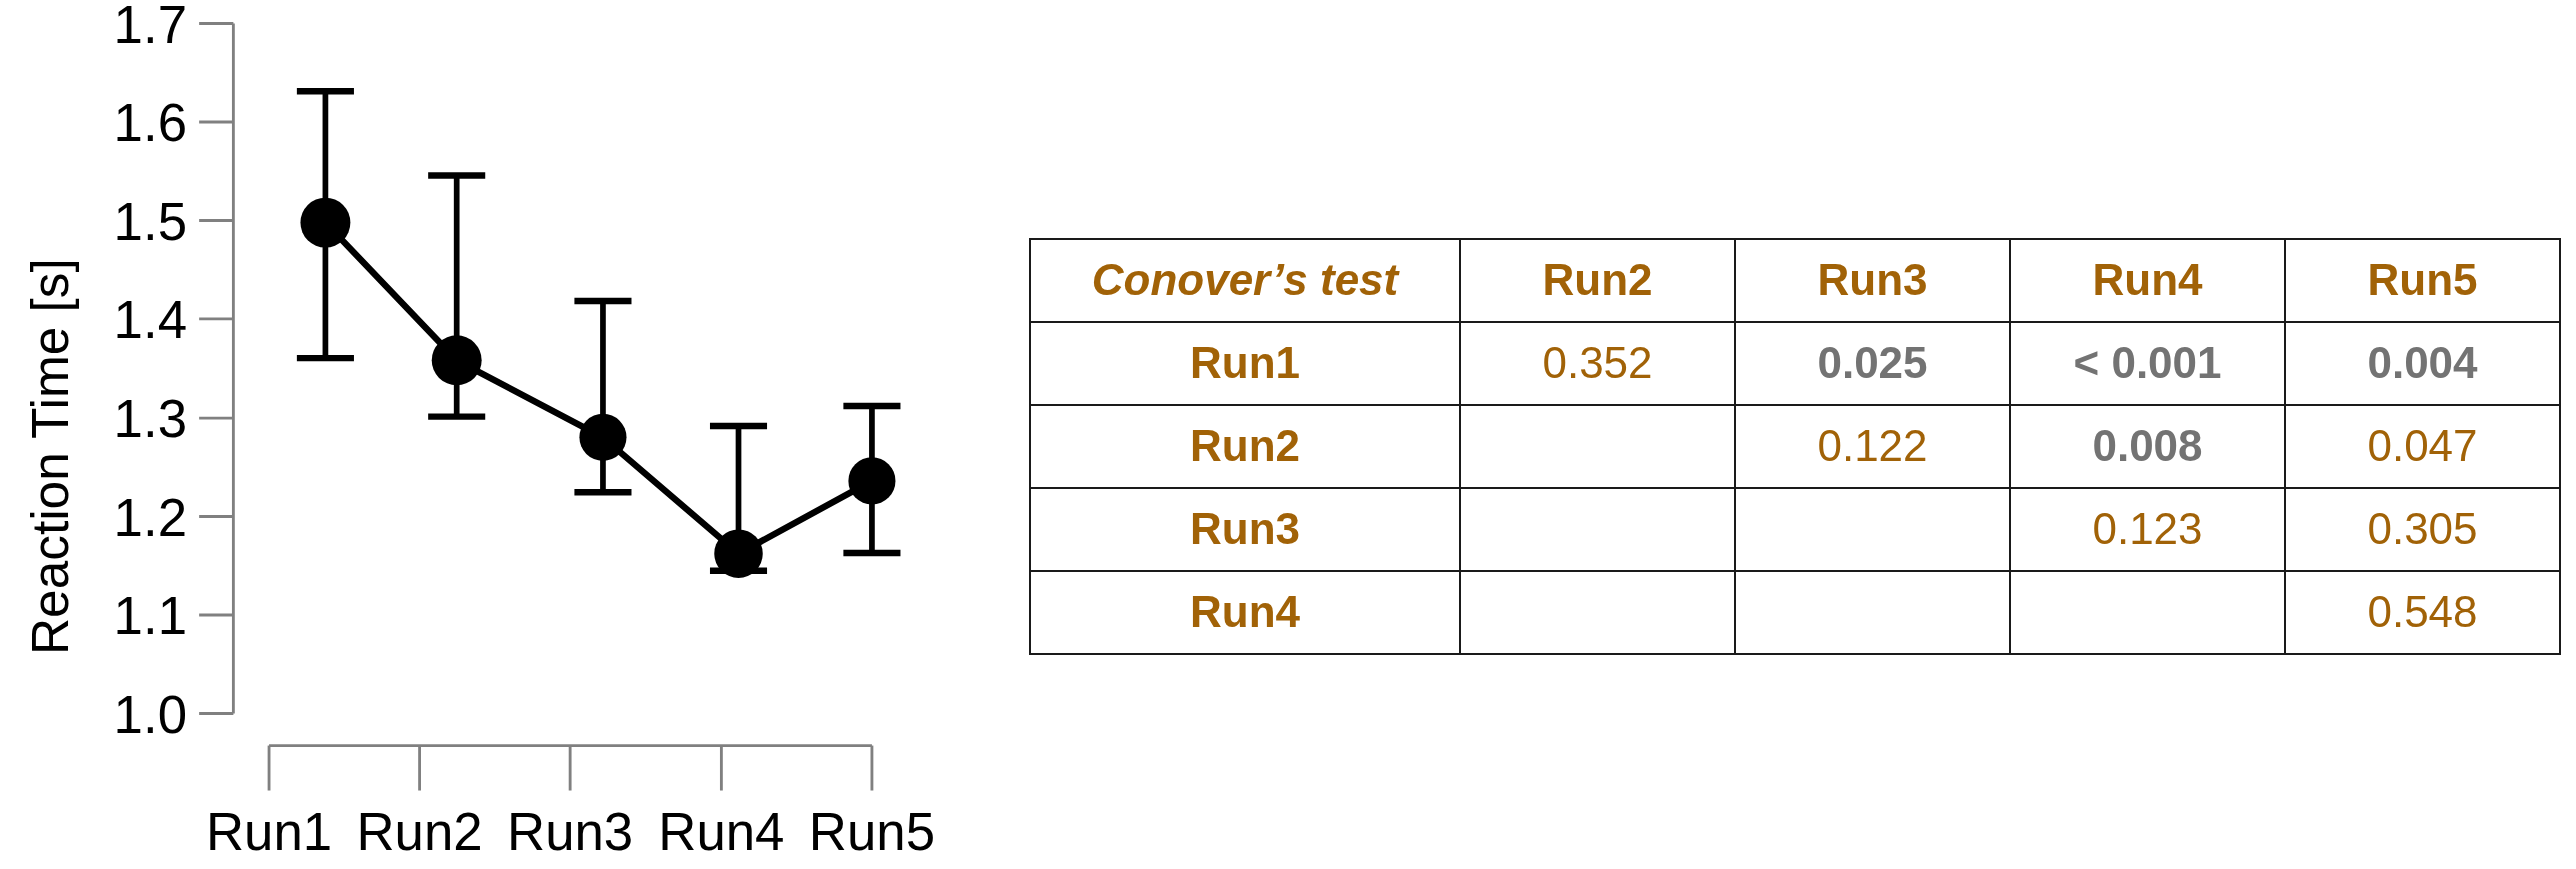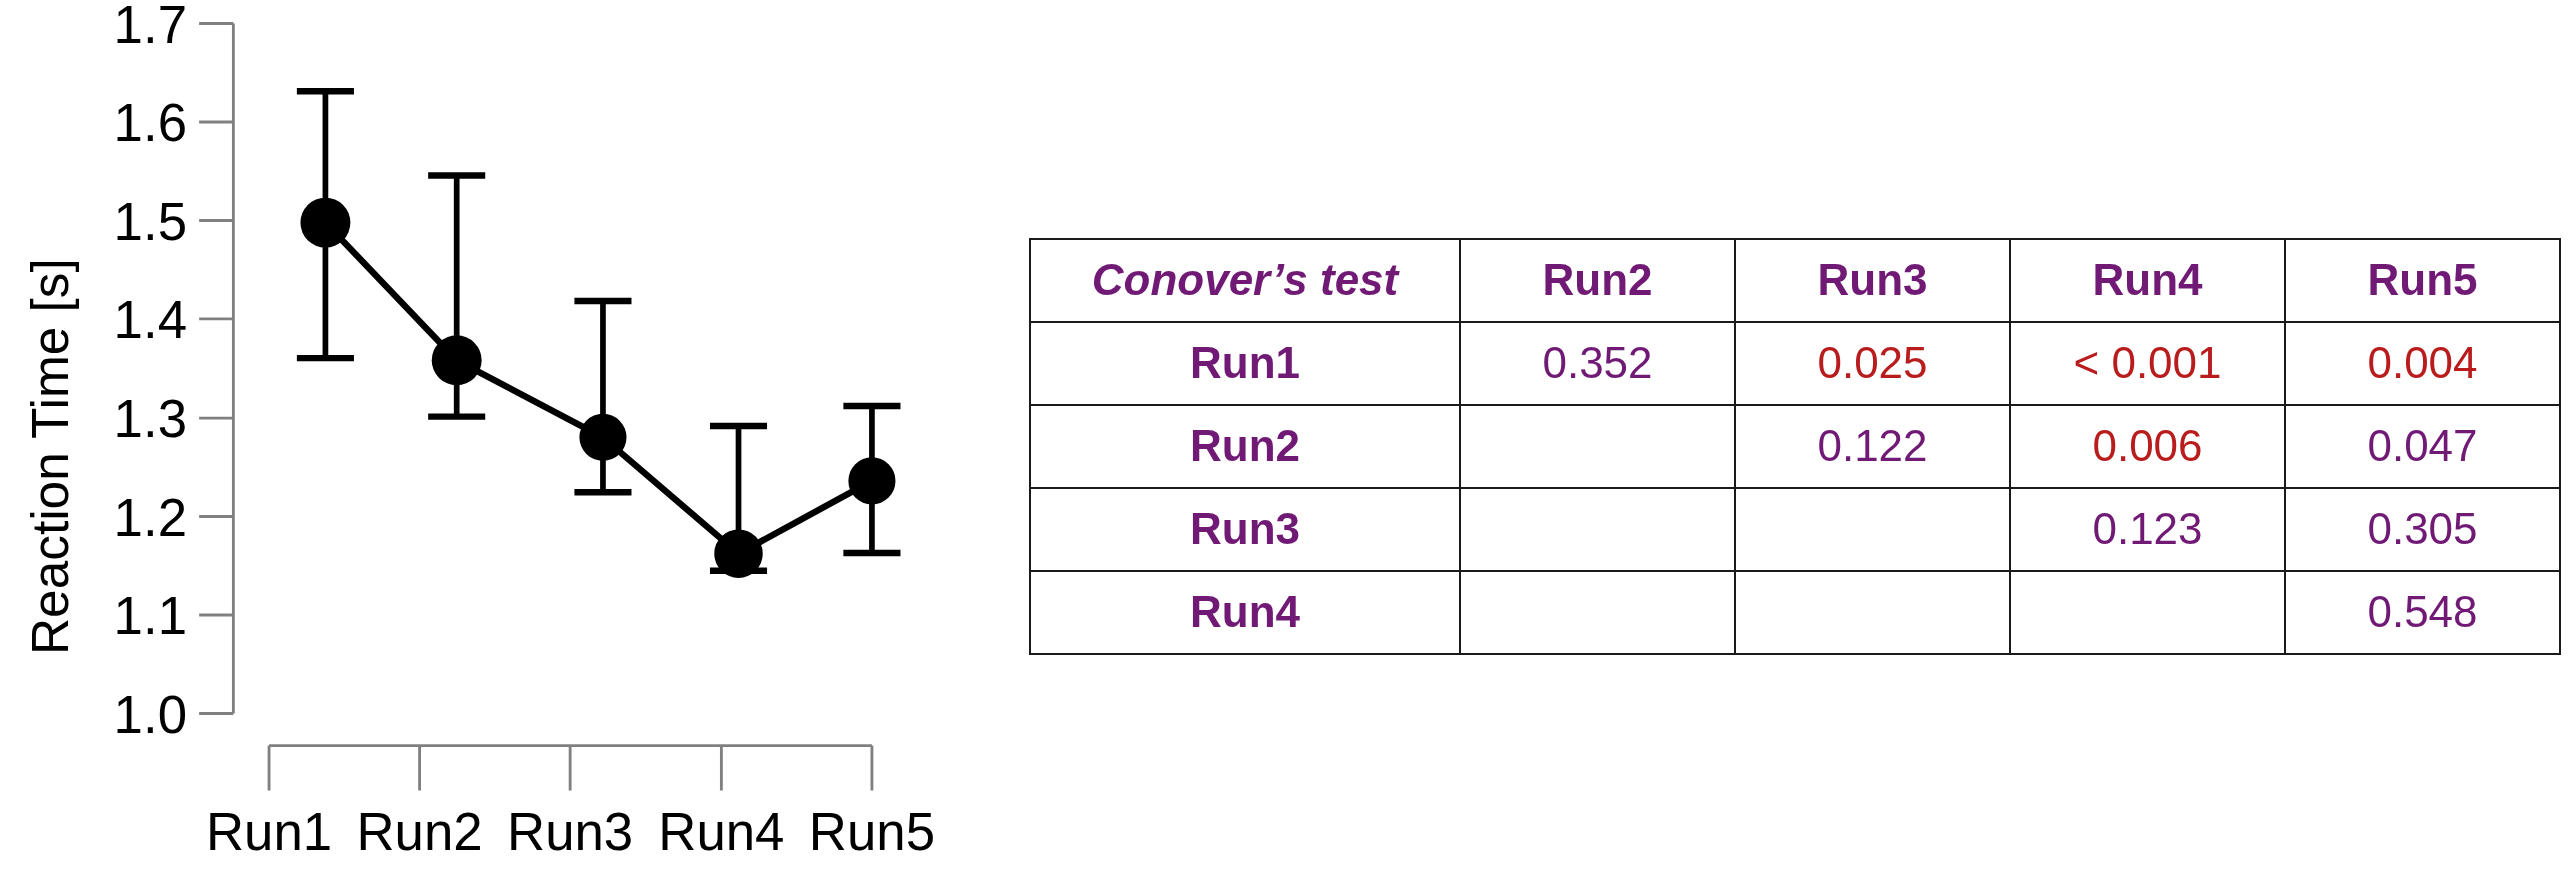--- a/index.html
+++ b/index.html
@@ -101,42 +101,43 @@
   }
   table.conover td, table.conover th {
     border: 2.1px solid #1a1a1a;
     text-align: center;
     vertical-align: middle;
     padding: 0;
     height: 81px;
     font-size: 44px;
     font-weight: normal;
     font-family: "Liberation Sans", sans-serif;
-    color: #701a75;
+    color: #a16207;
     line-height: 1.05;
   }
   table.conover th.corner-head {
     font-weight: bold;
     font-style: italic;
     font-size: 44px;
   }
   table.conover th.col-head {
     font-weight: bold;
     font-style: normal;
     font-size: 44px;
   }
   table.conover td.row-head {
     font-weight: bold;
     font-size: 44px;
   }
   table.conover td.val {
     font-weight: normal;
   }
   table.conover td.val.sig {
-    color: #b91c1c;
+    color: #737373;
+    font-weight: bold;
   }
   table.conover td.empty {
     color: transparent;
   }
   .col-first { width: 428px; }
   .col-rest  { width: 273px; }
 </style>
 </head>
 <body>
 
@@ -245,21 +246,21 @@
           <td class="row-head">Run1</td>
           <td class="val">0.352</td>
           <td class="val sig">0.025</td>
           <td class="val sig">&lt; 0.001</td>
           <td class="val sig">0.004</td>
         </tr>
         <tr>
           <td class="row-head">Run2</td>
           <td class="val empty"></td>
           <td class="val">0.122</td>
-          <td class="val sig">0.006</td>
+          <td class="val sig">0.008</td>
           <td class="val">0.047</td>
         </tr>
         <tr>
           <td class="row-head">Run3</td>
           <td class="val empty"></td>
           <td class="val empty"></td>
           <td class="val">0.123</td>
           <td class="val">0.305</td>
         </tr>
         <tr>

